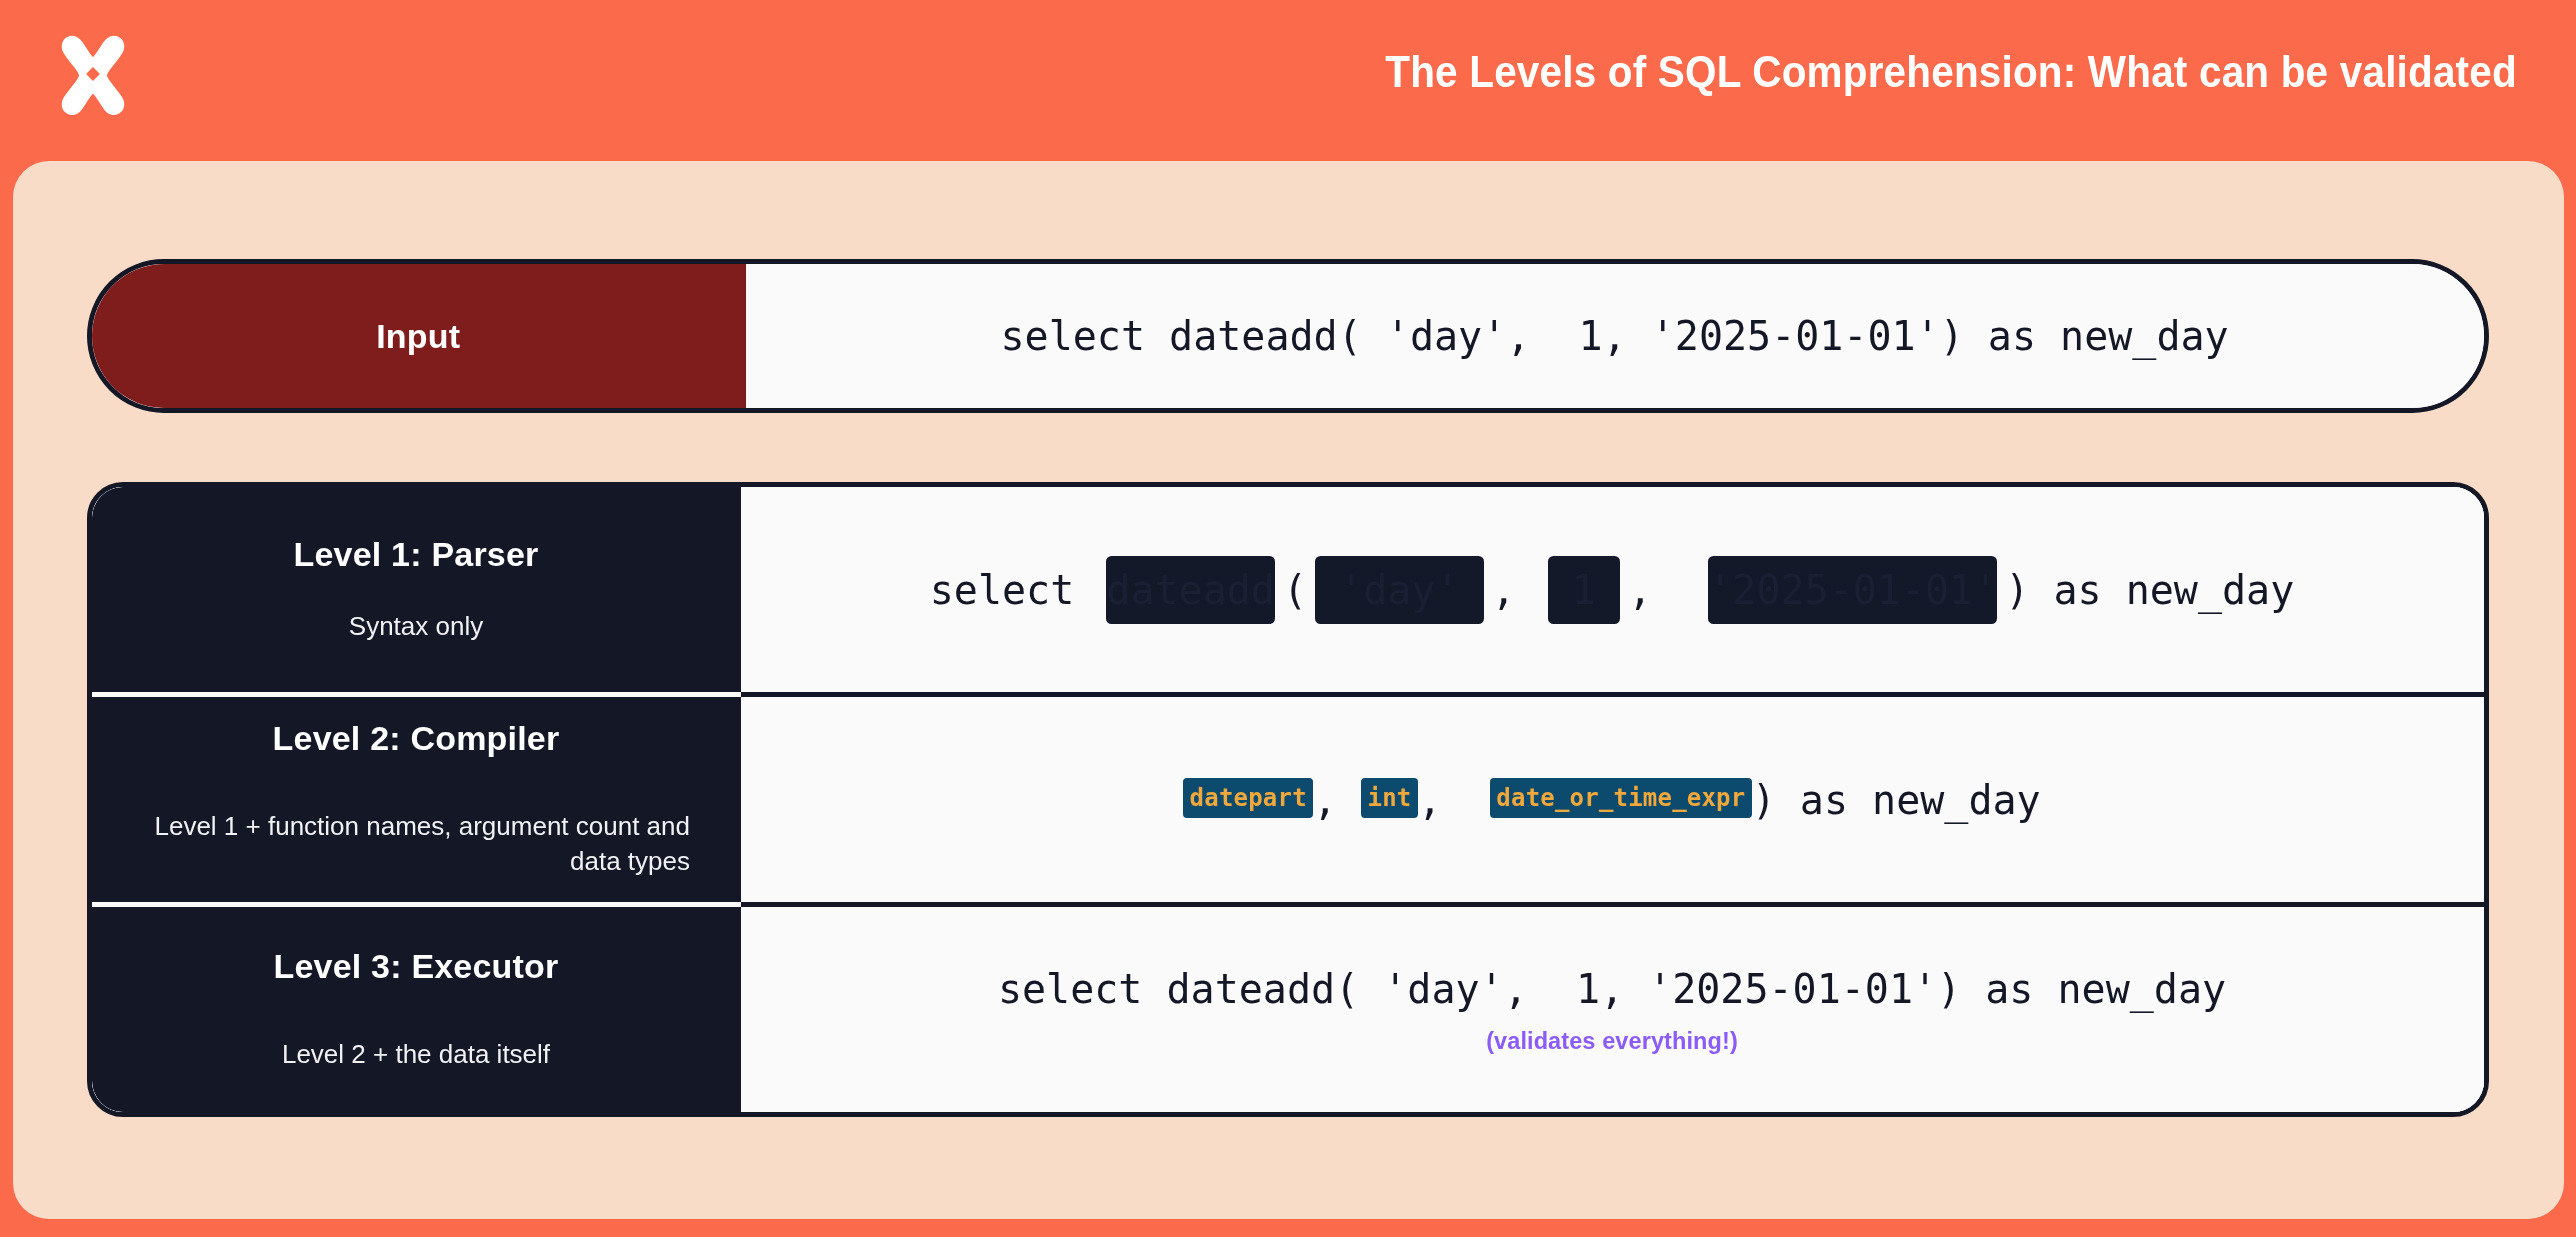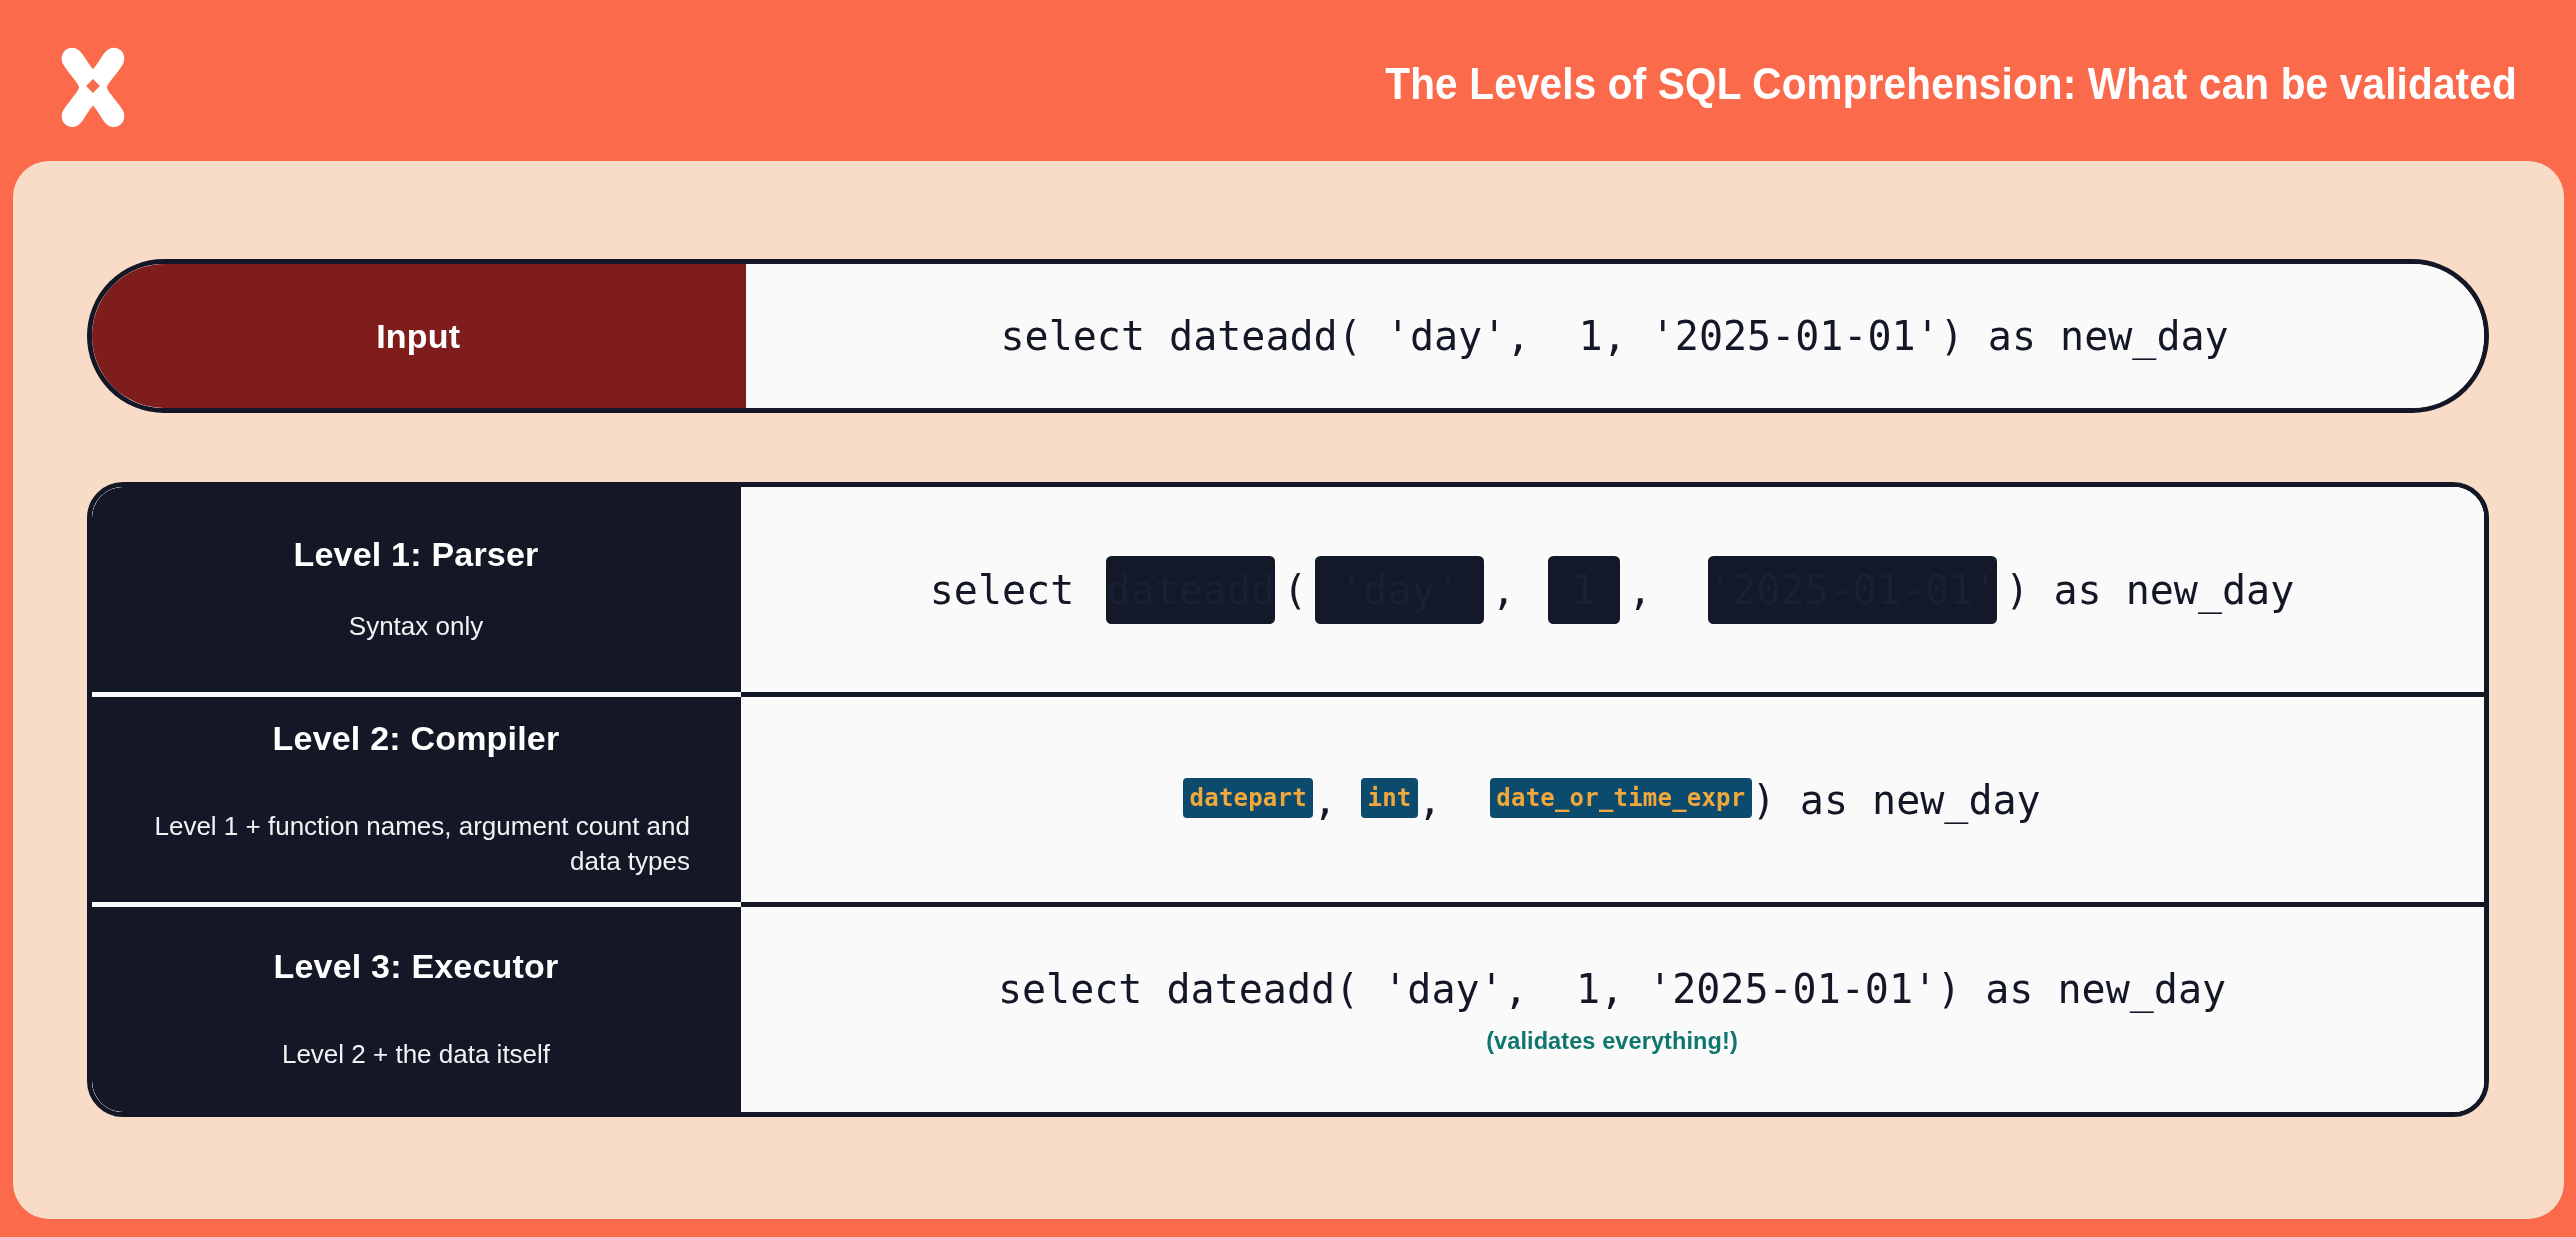--- a/index.html
+++ b/index.html
@@ -22,21 +22,21 @@
     width: 2576px;
     height: 1238px;
     background: #FB6A4A;
     box-sizing: border-box;
   }
 
   
   .header {
     position: absolute;
     left: 0;
-    top: 12px;
+    top: 0;
     width: 2576px;
     height: 161px;
     background: #FB6A4A;
     display: flex;
     align-items: center;
     box-sizing: border-box;
     padding: 0 49px 16px 38px;
   }
   .logo {
     width: 92px;
@@ -216,21 +216,21 @@
     font-size: 24px;
     padding: 7.8px 6.3px 8.6px 6.3px;
     line-height: 1;
     letter-spacing: 0.2px;
     position: relative;
     top: -1.6px;
   }
 
   .note {
     margin-top: 14px;
-    color: #0f766e;
+    color: #8b5cf6;
     font-size: 23.5px;
     font-weight: 700;
     font-family: "Liberation Sans", sans-serif;
     letter-spacing: 0.1px;
   }
 </style>
 </head>
 <body>
 
 <div class="frame">

